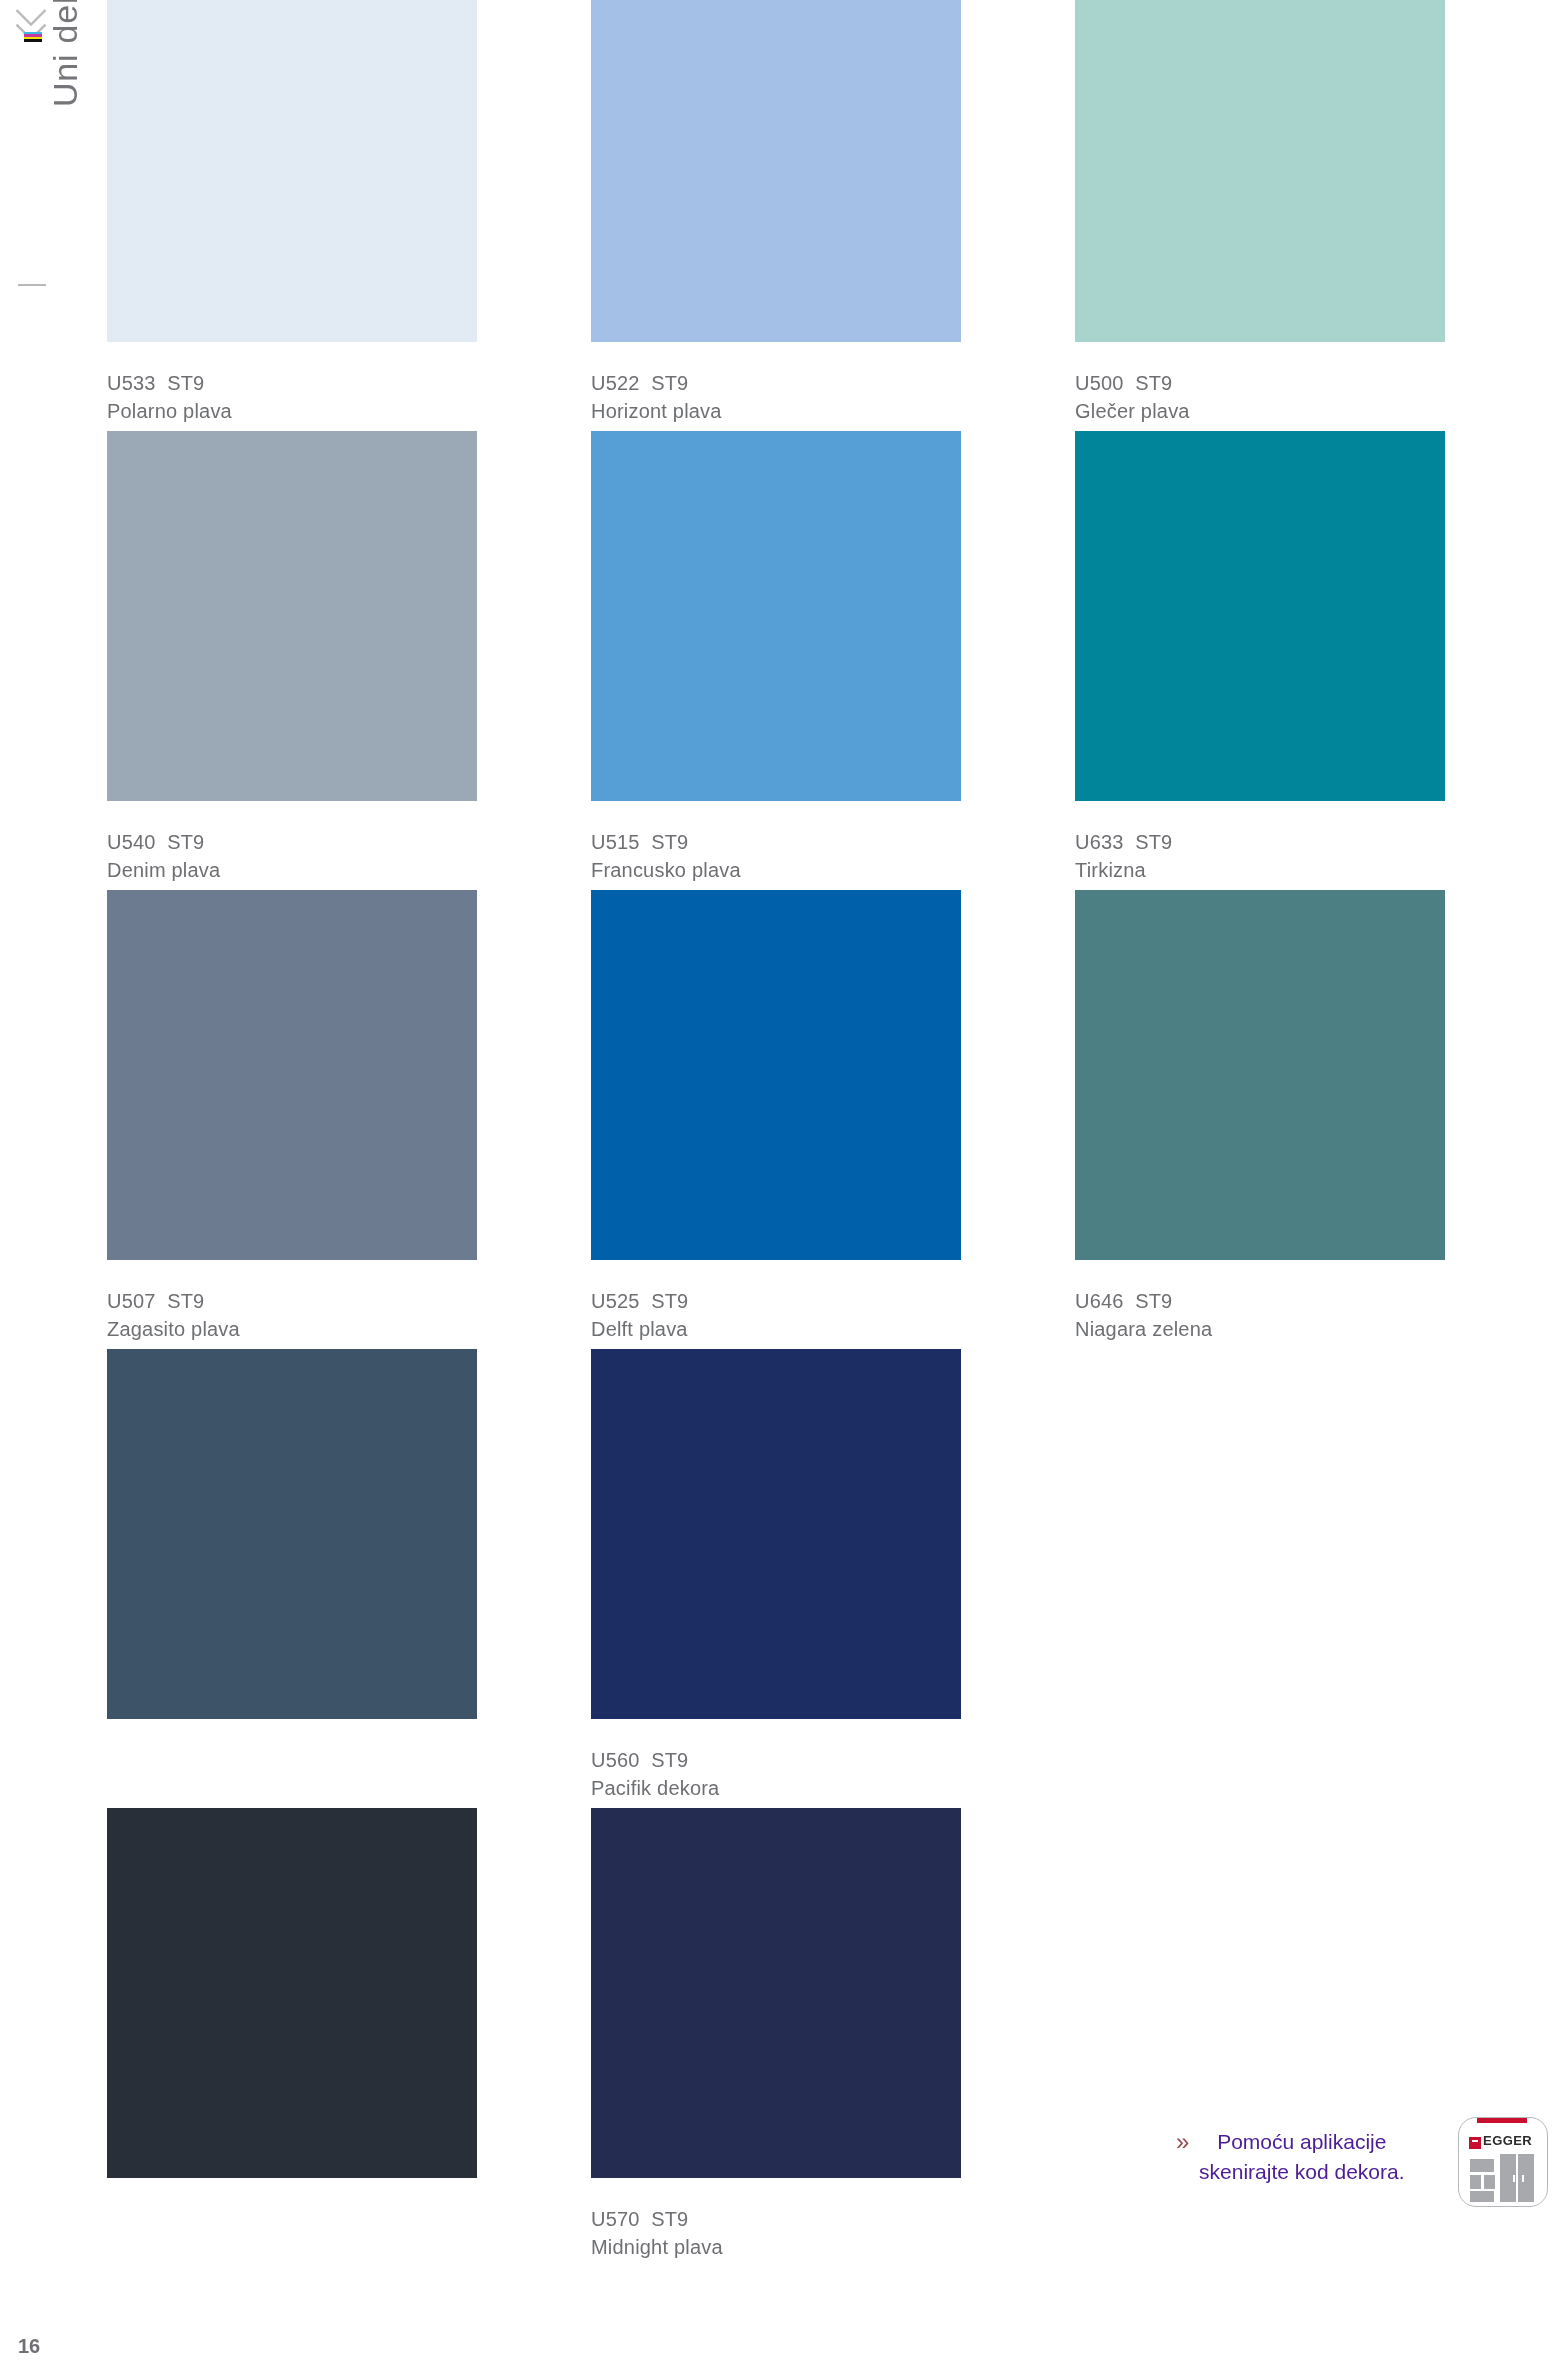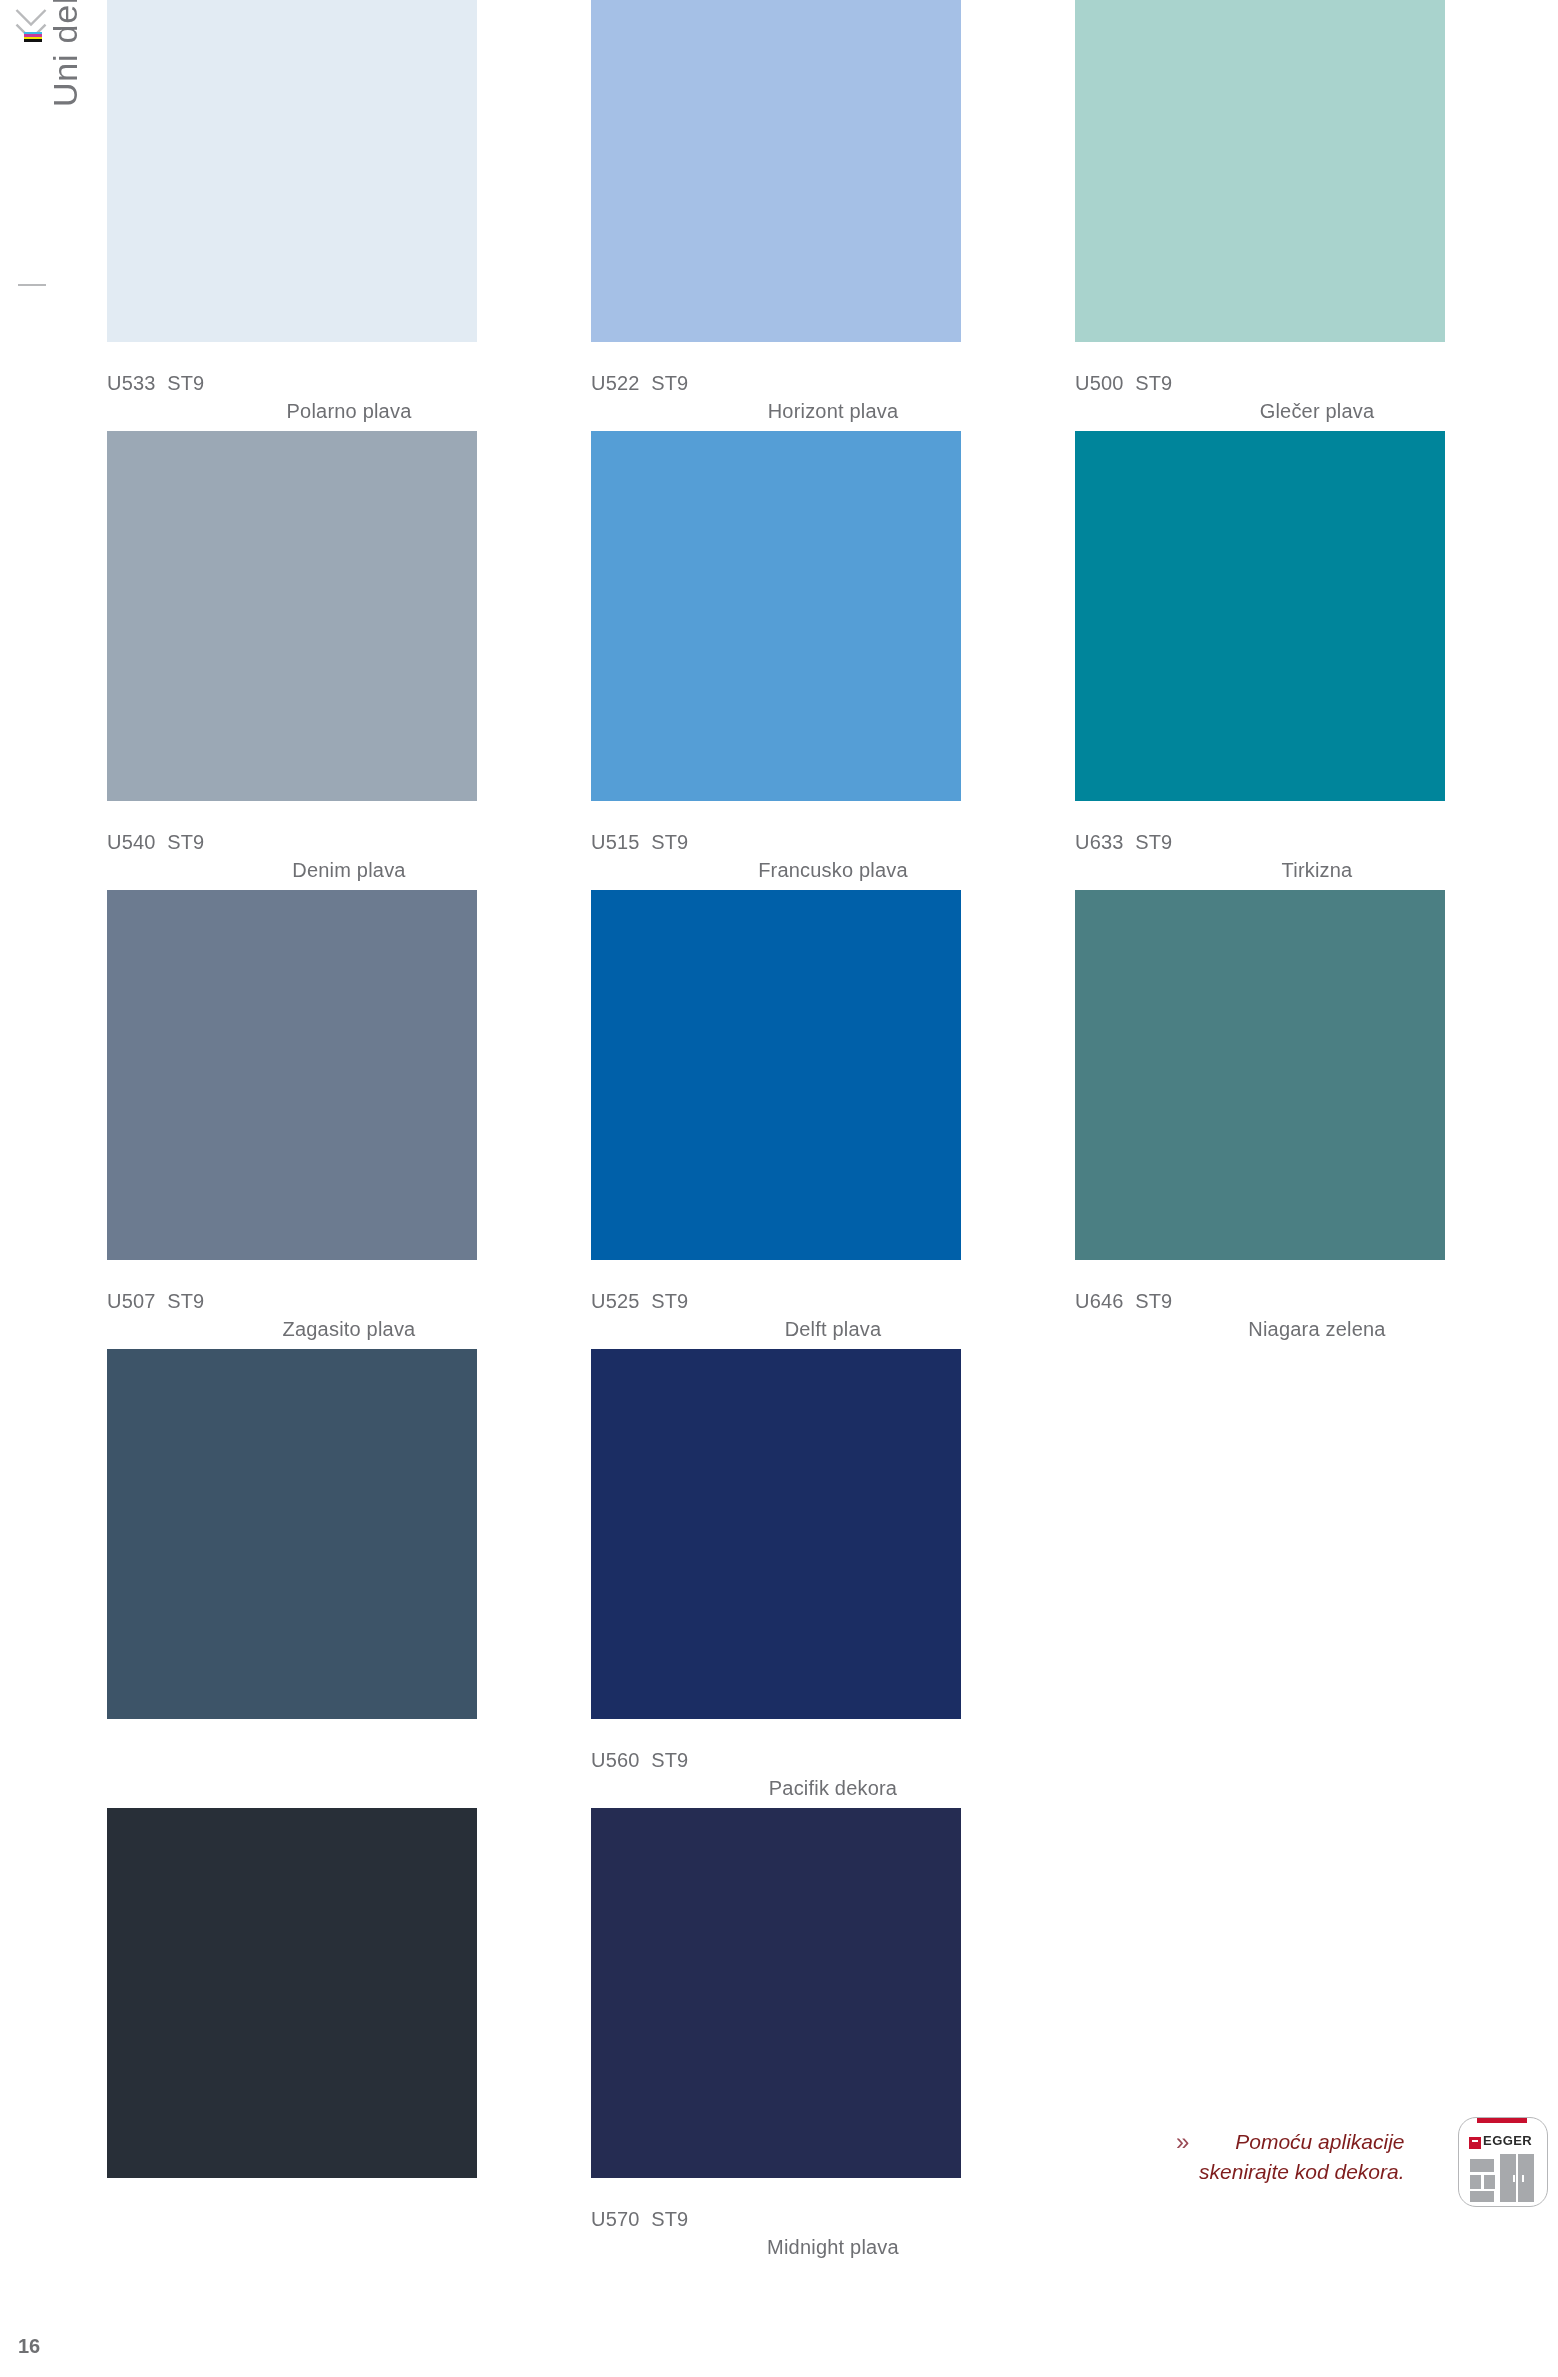--- a/index.html
+++ b/index.html
@@ -101,46 +101,44 @@
     line-height: 1.38;
   }
   .chip-code {
     font-size: 20px;
     letter-spacing: 0.2px;
     white-space: pre;
   }
   .chip-name {
     font-size: 20px;
     letter-spacing: 0.2px;
-    text-align: center;
   }
 
   
   #scan-note {
     position: absolute;
     left: 1176px;
     top: 2127px;
     display: flex;
     align-items: flex-start;
     gap: 9.7px;
   }
   #scan-chevron {
     color: #9a4a55;
     font-size: 24px;
     line-height: 1;
     padding-top: 3.2px;
     font-weight: 400;
   }
   #scan-text {
     font-size: 21px;
-    color: #7f1d1d;
+    color: #4c1d95;
     line-height: 1.42;
-    text-align: right;
+    text-align: center;
     white-space: pre-line;
-    font-style: italic;
   }
   #app-icon {
     position: absolute;
     left: 1458px;
     top: 2117px;
     width: 88px;
     height: 88px;
     border: 1.6px solid #b6b7b9;
     border-radius: 18px;
     background: #ffffff;

